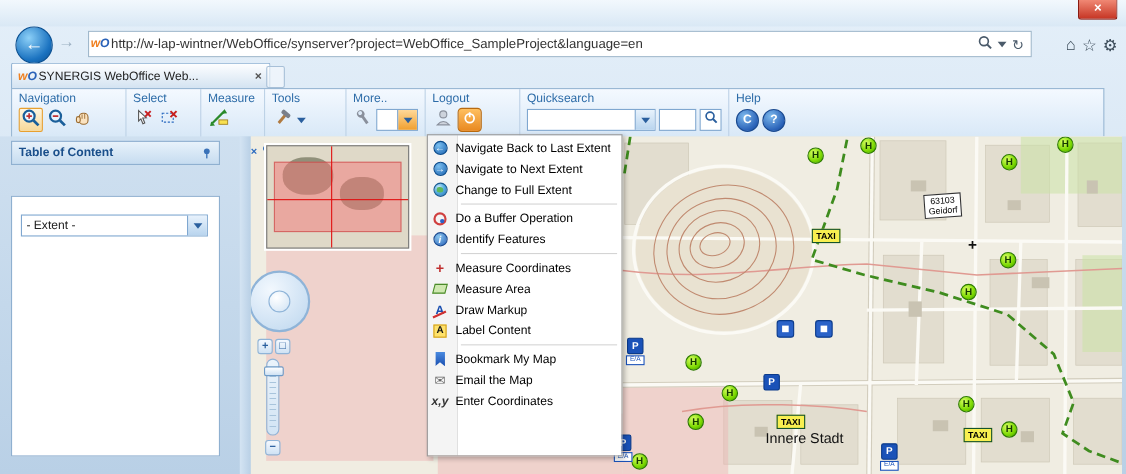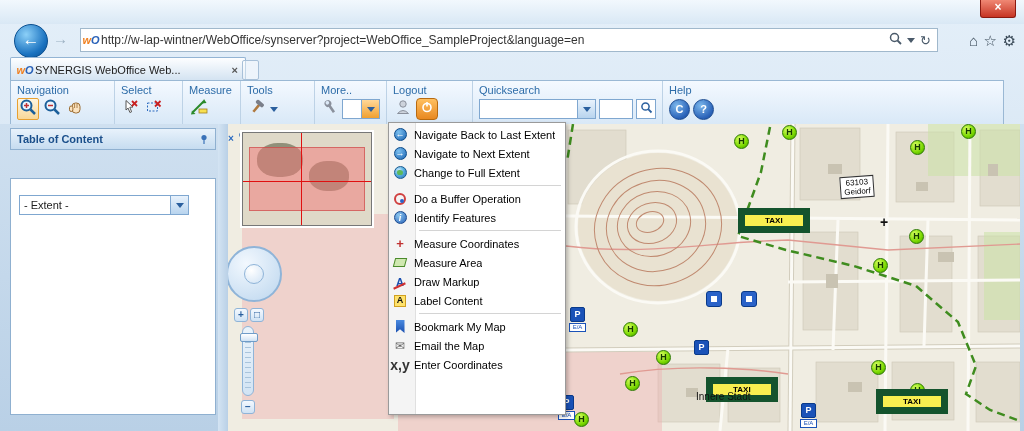--- a/index.html
+++ b/index.html
@@ -57,50 +57,50 @@
   .trig.orange{background:linear-gradient(#ffd898,#f0a030)}
   .caret-sm{width:0;height:0;border:4px solid transparent;border-top:5px solid #2a5f9e;margin-top:4px}
   .roundbtn{width:19px;height:19px;border-radius:50%;
     background:radial-gradient(circle at 35% 30%,#7cb8ec,#2a62b8 70%,#1a4a90);
     color:#fff;font-weight:bold;font-size:11px;text-align:center;line-height:19px;border:1px solid #1a4a90}
   .pwrbtn{width:20px;height:20px;border-radius:4px;background:linear-gradient(#ffc060,#e88820);
     border:1px solid #b86a10;display:flex;align-items:center;justify-content:center}
   
   .content{position:absolute;left:0;top:124px;right:0;bottom:0;
     background:linear-gradient(#cfe0f0,#b9d0e6)}
-  .sidebar{position:absolute;left:10px;top:4px;width:206px;bottom:16px}
+  .sidebar{position:absolute;left:10px;top:4px;width:190px;bottom:16px}
   .phead{height:22px;background:linear-gradient(#e8f2fb,#c6dcf0);border:1px solid #8fb0d0;
     display:flex;align-items:center;padding:0 6px;color:#1a4f8b;font-weight:bold;font-size:11px;
     margin-bottom:2px;box-sizing:border-box}
   .phead .pin{margin-left:auto;display:inline-flex}
   .pbody{position:absolute;left:0;right:0;top:50px;bottom:0;background:#fff;border:1px solid #8fb0d0}
   .query-combo{margin:16px 0 0 8px;width:170px}
   .splitter{position:absolute;left:218px;top:0;width:10px;bottom:0;
     background:linear-gradient(90deg,#d4e4f3,#b9d0e6)}
   
   .maparea{position:absolute;left:228px;top:0;width:792px;bottom:0;overflow:hidden;background:#f0ede2}
   .map-svg{position:absolute;left:0;top:0}
   .marker-layer{position:absolute;left:0;top:0;width:100%;height:100%}
   .mk-h{position:absolute;width:13px;height:13px;border-radius:50%;
     background:radial-gradient(circle at 35% 30%,#d8ff60,#7ad800 60%,#3f9800);
     border:1px solid #2c7a00;color:#143a00;font-size:9px;font-weight:bold;line-height:13px;text-align:center}
-  .mk-taxi{position:absolute;background:#f8ef50;border:7px solid #14532d;color:#000;
-    font-size:8px;font-weight:bold;padding:0 20px;line-height:11px}
+  .mk-taxi{position:absolute;background:#f8ef50;border:1px solid #14532d;color:#000;
+    font-size:8px;font-weight:bold;padding:0 3px;line-height:11px}
   .mk-p{position:absolute;width:13px;height:13px;background:#1a52b8;border:1px solid #0a3a8a;
     border-radius:2px;color:#fff;font-size:9px;font-weight:bold;text-align:center;line-height:13px}
   .mk-pea{position:absolute;width:17px;text-align:center}
   .mk-pea .mk-p{position:static;display:block;margin:0 auto}
   .mk-pea .ea{background:#fff;border:1px solid #1a52b8;color:#1a52b8;font-size:6px;line-height:7px;margin-top:1px}
   .mk-blue{position:absolute;width:14px;height:14px;background:#2a62c8;border:1px solid #0a3a8a;
     border-radius:3px;display:flex;align-items:center;justify-content:center}
   .mk-blue::after{content:"";width:6px;height:6px;background:#fff}
   .mk-cross{position:absolute;color:#111;font-size:14px;font-weight:bold;line-height:11px}
   .mk-label{position:absolute;background:#fff;border:1px solid #333;font-size:8px;line-height:9px;
     padding:1px 3px;text-align:center;transform:rotate(-4deg)}
-  .mk-text{position:absolute;font-size:10px;color:#111;white-space:nowrap}
+  .mk-text{position:absolute;font-size:13px;color:#111;white-space:nowrap}
   
   .ov-ctrl{position:absolute;left:0px;top:8px;display:flex;gap:3px;align-items:center;
     color:#2a6ac0;font-weight:bold;font-size:10px}
   .overview{position:absolute;left:14px;top:8px;width:128px;height:92px;background:#dfd9c8;
     border:1px solid #777;box-shadow:0 0 0 2px #fff}
   .ov-blob{position:absolute;background:#82826c;border-radius:45%;opacity:.85}
   .ov-pink{position:absolute;left:6px;top:14px;right:6px;bottom:14px;
     background:rgba(244,120,120,.5);border:1px solid rgba(200,60,60,.6)}
   .ov-hline{position:absolute;left:0;right:0;top:48px;height:1px;background:#e01010}
   .ov-vline{position:absolute;top:0;bottom:0;left:58px;width:1px;background:#e01010}
@@ -150,21 +150,21 @@
   .mi-marea{width:12px;height:9px;flex:0 0 12px;margin:0 2px;background:#cfe8b0;
     border:1px solid #4a8a2a;transform:skewX(-15deg);box-sizing:border-box}
   .mi-draw{color:#1a4fb0;font-weight:bold;font-size:11px}
   .mi-draw::after{content:"";position:absolute;left:1px;bottom:2px;width:13px;height:2px;
     background:#d03030;transform:rotate(-25deg)}
   .mi-labelft{color:#111;font-weight:bold;font-size:9px;background:#ffe26a;border:1px solid #d0a020;
     width:12px;height:12px;flex:0 0 12px;margin:0 2px;line-height:11px;box-sizing:border-box;justify-content:center}
   .mi-bookmark{width:9px;height:13px;flex:0 0 9px;margin:0 3.5px;
     background:linear-gradient(#4a8ae0,#1a4fb0);clip-path:polygon(0 0,100% 0,100% 100%,50% 72%,0 100%)}
   .mi-email{color:#666;font-size:12px}
-  .mi-xy{font-size:14px;font-weight:bold;color:#333}
+  .mi-xy{font-size:11px;font-style:italic;font-weight:bold;color:#333}
 </style>
 </head>
 <body>
 
 <div class="window">
 
   <div class="titlebar">
     <div class="btn-close">×</div>
   </div>
 

